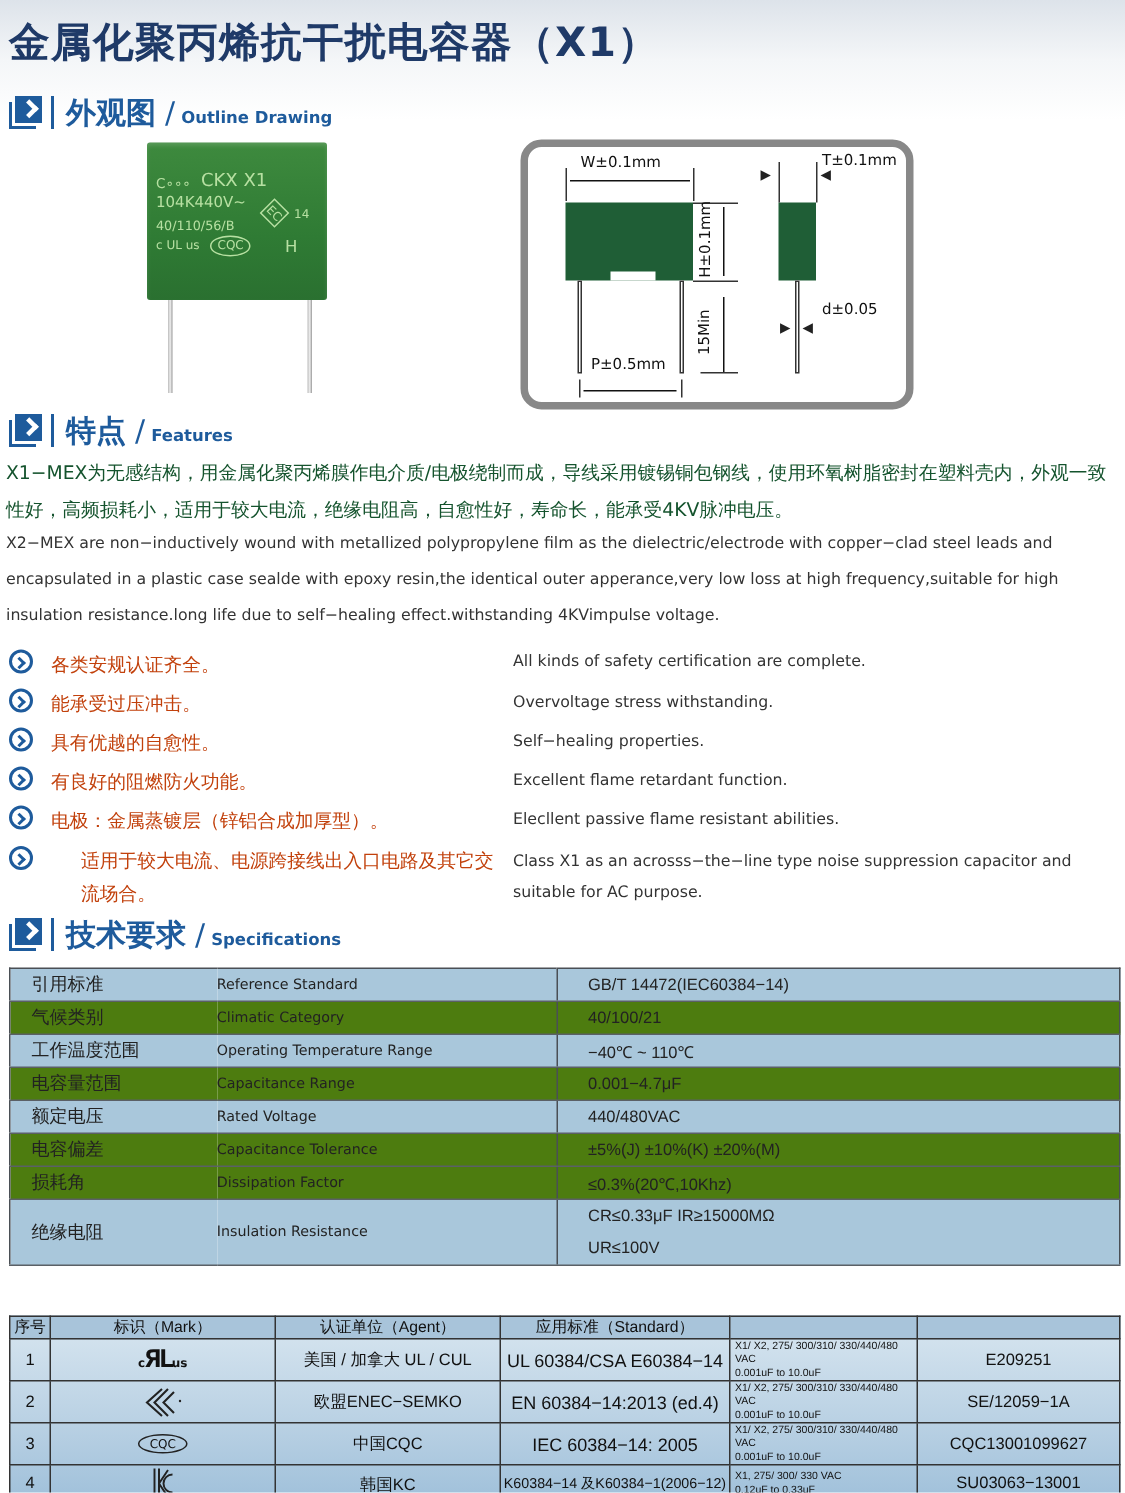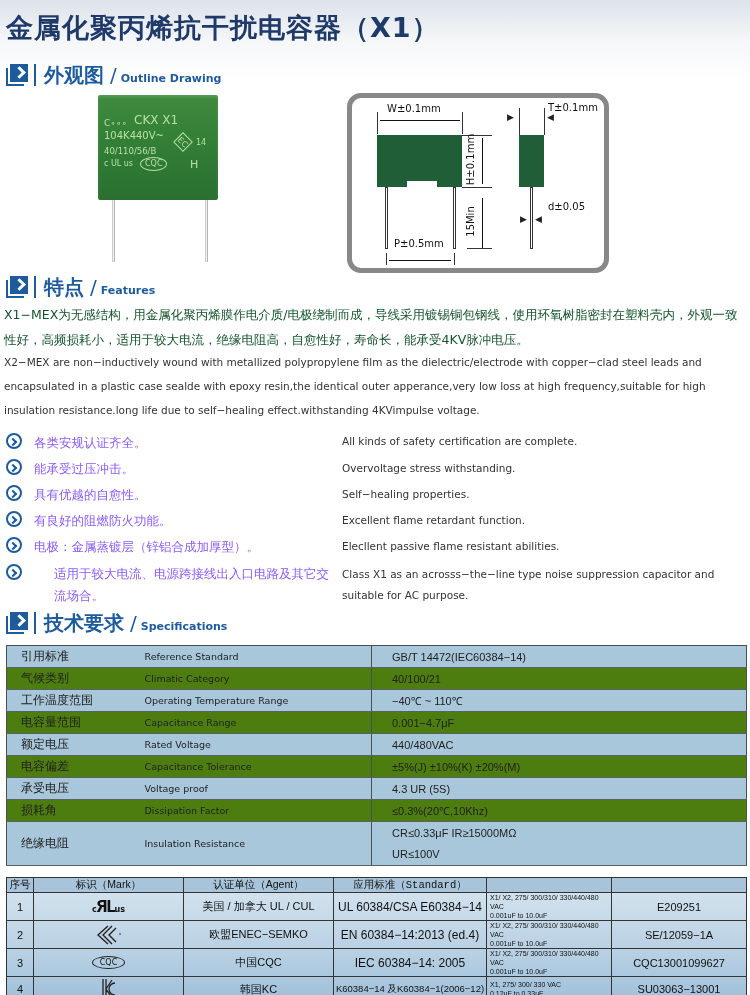--- a/index.html
+++ b/index.html
@@ -72,21 +72,21 @@
 
   .feat-row { position: absolute; left: 6px; display: flex; align-items: flex-start; }
   .chev {
     width: 16px; height: 16px; border: 2px solid #1e5b9c; border-radius: 50%;
     position: relative; margin-right: 12px; flex: 0 0 16px; margin-top: 1px;
   }
   .chev::after {
     content: ""; position: absolute; left: 2px; top: 3.5px; width: 4px; height: 4px;
     border-top: 2px solid #1e5b9c; border-right: 2px solid #1e5b9c; transform: rotate(45deg);
   }
-  .feat-cn { font-size: 12.5px; color: #8b5cf6; line-height: 22px; width: 270px; }
+  .feat-cn { font-size: 12.5px; color: #c2410c; line-height: 22px; width: 270px; }
   .feat-en { position: absolute; left: 342px; font-size: 10.5px; color: #333; line-height: 21px; width: 410px; }
 
   
   .spec-table { left: 6px; top: 645px; width: 741px; border: 1px solid #4a4f55; border-collapse: collapse; }
   .spec-table td { font-size: 10.5px; height: 22px; padding: 0; vertical-align: middle; color: #222; }
   .spec-table tr.blue td { background: #a9c7db; }
   .spec-table tr.white td { background: #4d7c0f; }
   .spec-table tr td { border-bottom: 1px solid #5b6066; }
   .spec-table td.c1 { width: 138px; padding-left: 14px; font-size: 12px; margin-top: 41px; }
   .spec-table td.c2 { width: 227px; font-size: 9.5px; }
@@ -262,25 +262,20 @@
   <tr class="blue">
     <td class="c1">额定电压</td>
     <td class="c2">Rated Voltage</td>
     <td class="c3">440/480VAC</td>
   </tr>
   <tr class="white">
     <td class="c1">电容偏差</td>
     <td class="c2">Capacitance Tolerance</td>
     <td class="c3">±5%(J)  ±10%(K)  ±20%(M)</td>
   </tr>
-  <tr class="blue">
-    <td class="c1">承受电压</td>
-    <td class="c2">Voltage proof</td>
-    <td class="c3">4.3 UR (5S)</td>
-  </tr>
   <tr class="white">
     <td class="c1">损耗角</td>
     <td class="c2">Dissipation Factor</td>
     <td class="c3">≤0.3%(20℃,10Khz)</td>
   </tr>
   <tr class="blue">
     <td class="c1" style="height:44px;">绝缘电阻</td>
     <td class="c2">Insulation Resistance</td>
     <td class="c3" style="line-height:21px;">
       <div>CR≤0.33μF IR≥15000MΩ</div>
@@ -289,21 +284,21 @@
   </tr>
 </tbody>
   </table>
 
 <table class="abs cert-table">
   <tbody>
       <tr>
     <th style="width:27px;">序号</th>
     <th style="width:150px;">标识（Mark）</th>
     <th style="width:150px;">认证单位（Agent）</th>
-    <th style="width:153px;font-family:Liberation Mono, monospace;">应用标准（Standard）</th>
+    <th style="width:153px;">应用标准（Standard）</th>
     <th style="width:125px;"></th>
     <th></th>
   </tr>
   <tr>
     <td>1</td>
     <td>
       <span class="mark" style="font-family:'DejaVu Sans',sans-serif; font-weight:bold;"><span style="font-size:8px;">c</span><span style="font-size:18px; letter-spacing:-2px;font-family:Liberation Mono, monospace;">ЯL</span><span style="font-size:8px;">us</span></span>
     </td>
     <td>美国 / 加拿大 UL / CUL</td>
     <td style="font-size:12px;">UL 60384/CSA E60384−14</td>

